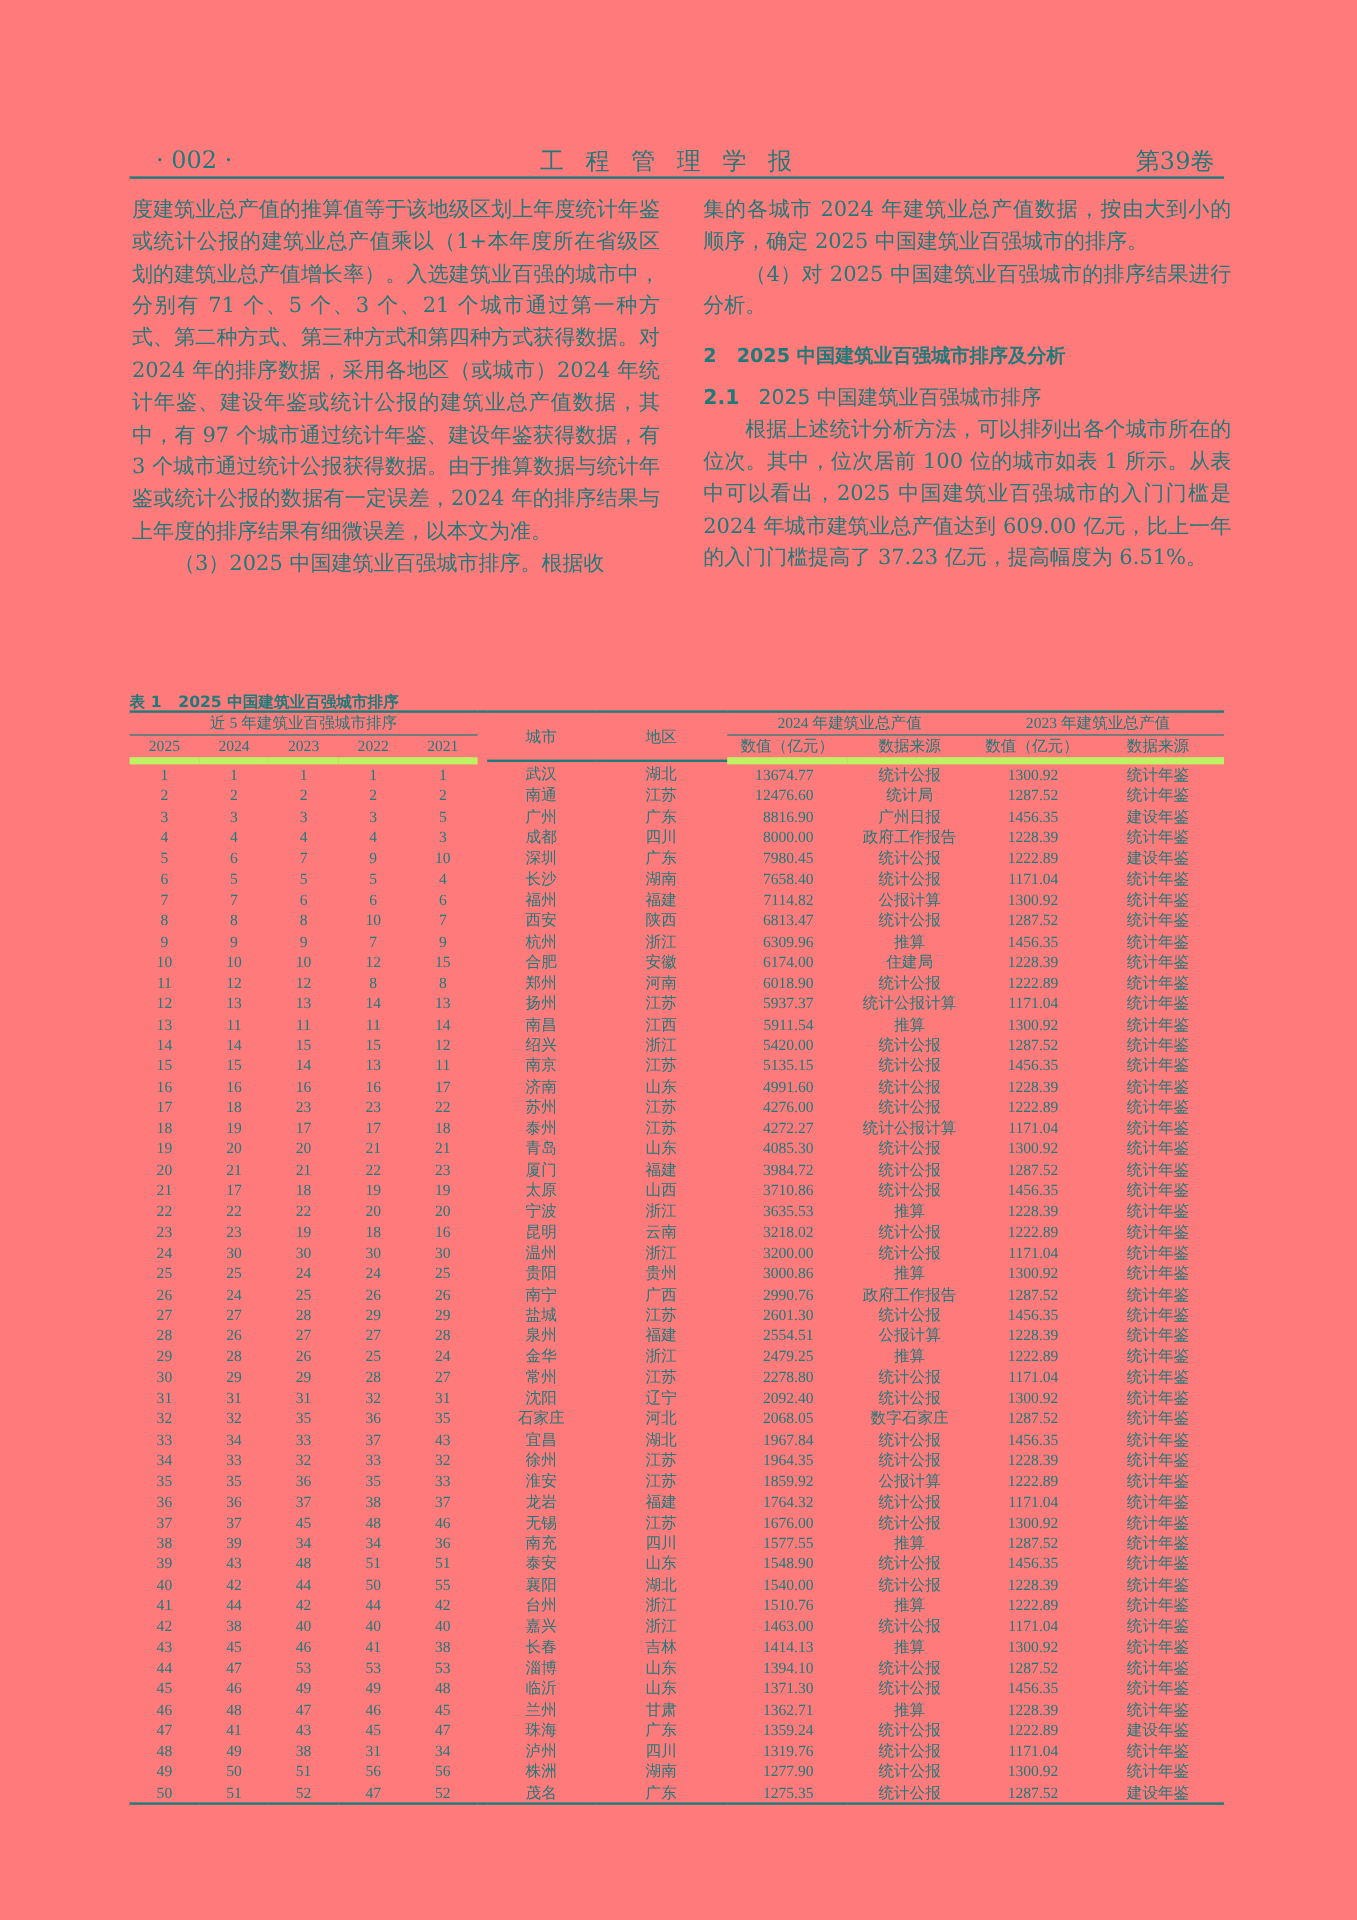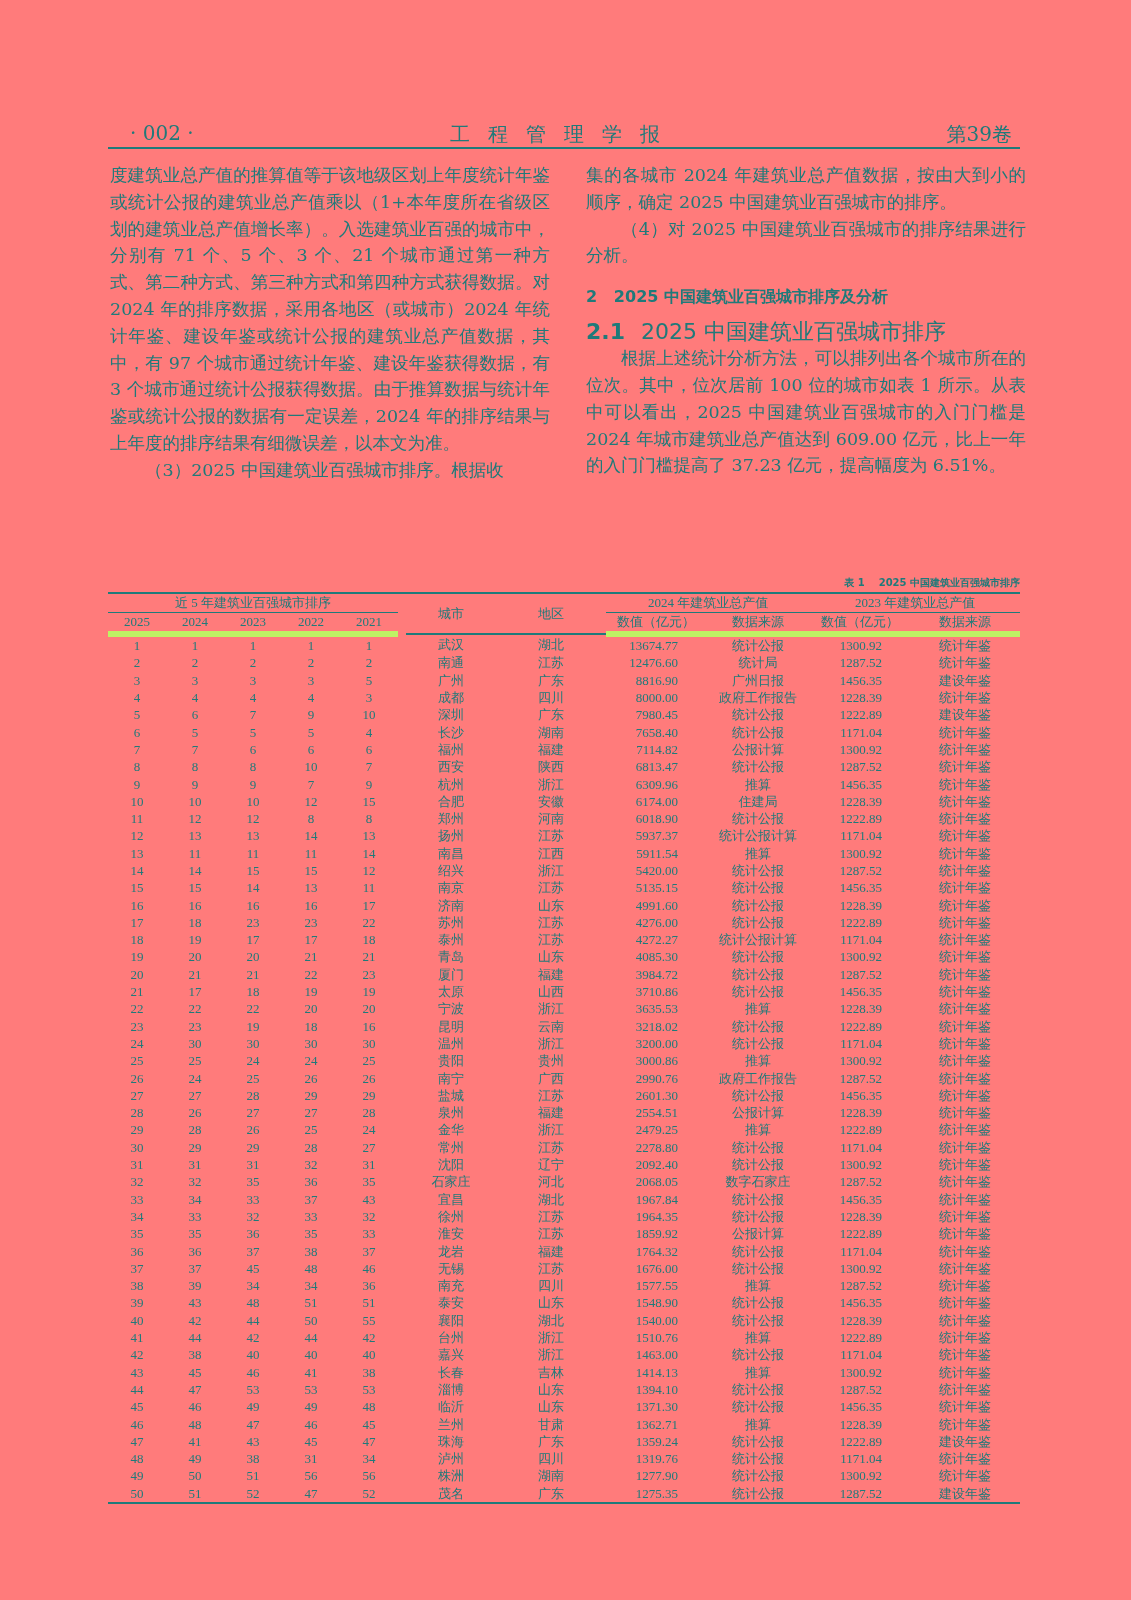--- a/index.html
+++ b/index.html
@@ -27,28 +27,28 @@
   .col p { margin: 0; }
   .col.left { left: 110px; }
   .col.right { left: 586px; }
   .indent { text-indent: 2em; }
   .sec-h2 {
     font-family: "DejaVu Sans", "Liberation Sans", sans-serif;
     font-weight: bold; font-size: 16px; margin: 14px 0 8px 0 !important; line-height: 28px;
   }
   .sec-h3 {
     font-family: "DejaVu Sans", "Liberation Sans", sans-serif;
-    font-size: 22px; line-height: 26px;
+    font-size: 17px; line-height: 26px;
   }
   .sec-h3 .num { font-weight: bold; margin-right: 16px; }
 
   .table-caption {
-    position: absolute; left: 108px; top: 576px; width: 912px; text-align: right;
+    position: absolute; left: 108px; top: 576px; width: 912px; text-align: left;
     font-family: "DejaVu Sans", "Liberation Sans", sans-serif;
-    font-weight: bold; font-size: 10px;
+    font-weight: bold; font-size: 13px;
   }
   .table-caption .tn { margin-right: 14px; }
   table.rank {
     position: absolute; left: 108px; top: 592px; width: 912px;
     border-collapse: collapse;
     font-family: "Liberation Serif", "DejaVu Serif", serif;
     font-size: 13px;
   }
   table.rank th, table.rank td { padding: 0; text-align: center; font-weight: normal; }
   table.rank thead tr:first-child th { border-top: 2px solid #1f7a7a; height: 16px; }

